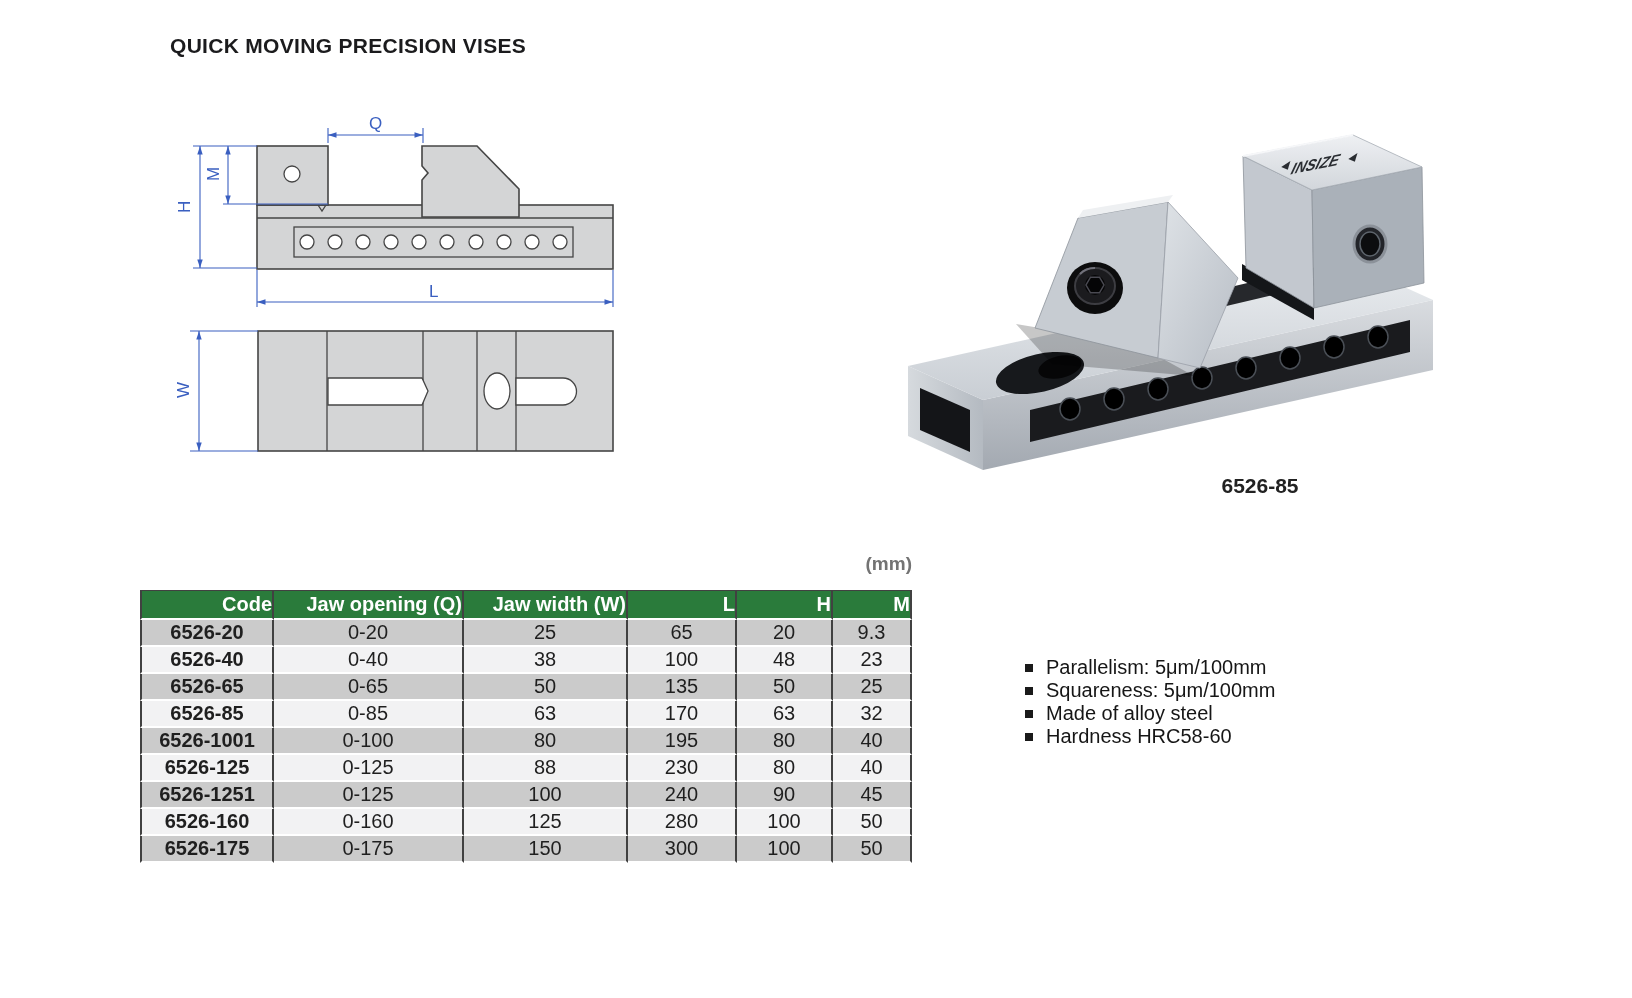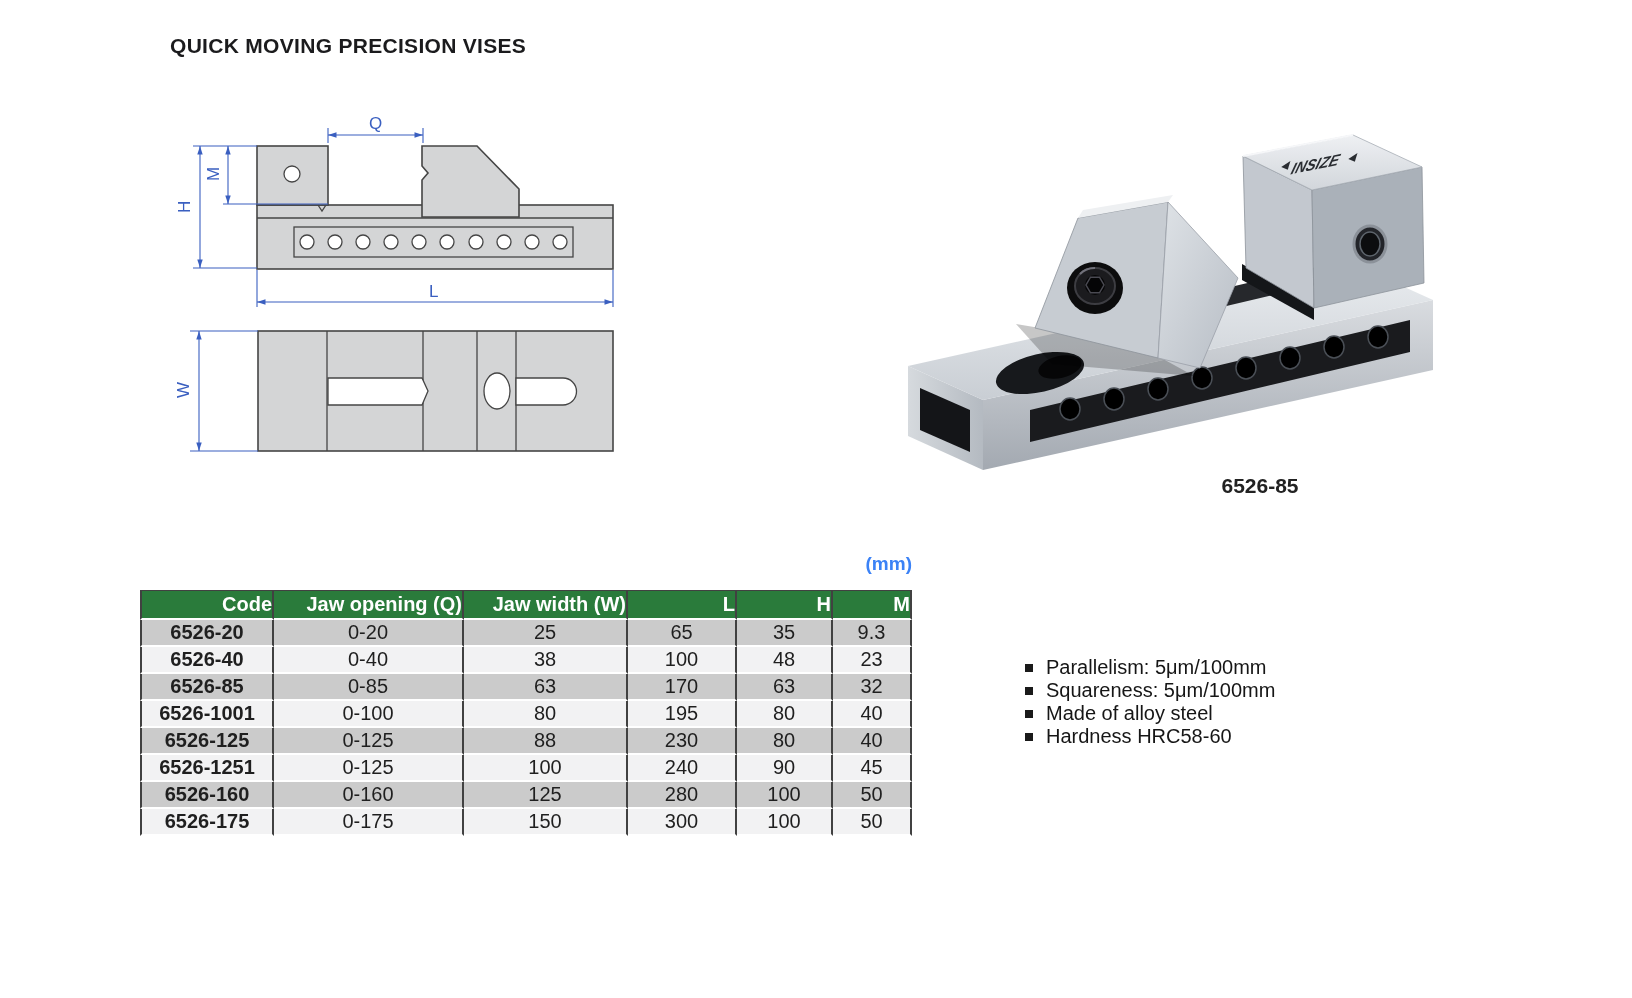--- a/index.html
+++ b/index.html
@@ -21,21 +21,21 @@
   .dwg-shape{fill:#d4d5d6;stroke:#454545;stroke-width:1.6;}
   .dwg-thin{fill:none;stroke:#454545;stroke-width:1.3;}
   .dwg-hole{fill:#ffffff;stroke:#454545;stroke-width:1.3;}
   .dim{stroke:var(--dimension-blue);stroke-width:1.1;fill:none;}
   .dim-arrow{fill:var(--dimension-blue);stroke:none;}
   .dim-label{fill:var(--dimension-blue);font-size:17px;font-family:"Liberation Sans","DejaVu Sans",sans-serif;}
 
   .photo{position:absolute;left:890px;top:118px;width:600px;height:370px;}
   .photo-caption{position:absolute;left:1150px;top:474px;width:220px;text-align:center;font-size:21px;font-weight:700;color:#222;}
 
-  .units-note{position:absolute;left:712px;top:553px;width:200px;text-align:right;font-size:19px;font-weight:700;color:#3b82f6;}
+  .units-note{position:absolute;left:712px;top:553px;width:200px;text-align:right;font-size:19px;font-weight:700;color:#737373;}
 
   table.spec{position:absolute;left:140px;top:590px;width:772px;border-collapse:separate;border-spacing:0;table-layout:fixed;font-size:20px;}
   table.spec th{background:var(--header-green);color:#ffffff;font-weight:700;height:30px;text-align:right;vertical-align:middle;
     border-right:2px solid var(--line-dark);border-bottom:2px solid #ffffff;border-top:1px solid var(--line-dark);}
   table.spec th:first-child,table.spec td:first-child{border-left:2px solid var(--line-dark);}
   table.spec td{height:27px;text-align:center;vertical-align:middle;color:#1f1f1f;
     border-right:2px solid var(--line-dark);border-bottom:2px solid #ffffff;}
   table.spec tbody tr:nth-child(odd) td{background:var(--row-gray);}
   table.spec tbody tr:nth-child(even) td{background:var(--row-light);}
   table.spec td.code-cell{font-weight:700;margin-top:45px;}
@@ -238,30 +238,38 @@
           <th>H</th>
           <th>M</th>
         </tr>
     </thead>
     <tbody id="spec-body">
         <tr>
           <td class="code-cell">6526-20</td>
           <td>0-20</td>
           <td>25</td>
           <td>65</td>
-          <td>35</td>
+          <td>20</td>
           <td>9.3</td>
         </tr>
         <tr>
           <td class="code-cell">6526-40</td>
           <td>0-40</td>
           <td>38</td>
           <td>100</td>
           <td>48</td>
           <td>23</td>
+        </tr>
+        <tr>
+          <td class="code-cell">6526-65</td>
+          <td>0-65</td>
+          <td>50</td>
+          <td>135</td>
+          <td>50</td>
+          <td>25</td>
         </tr>
         <tr>
           <td class="code-cell">6526-85</td>
           <td>0-85</td>
           <td>63</td>
           <td>170</td>
           <td>63</td>
           <td>32</td>
         </tr>
         <tr>

